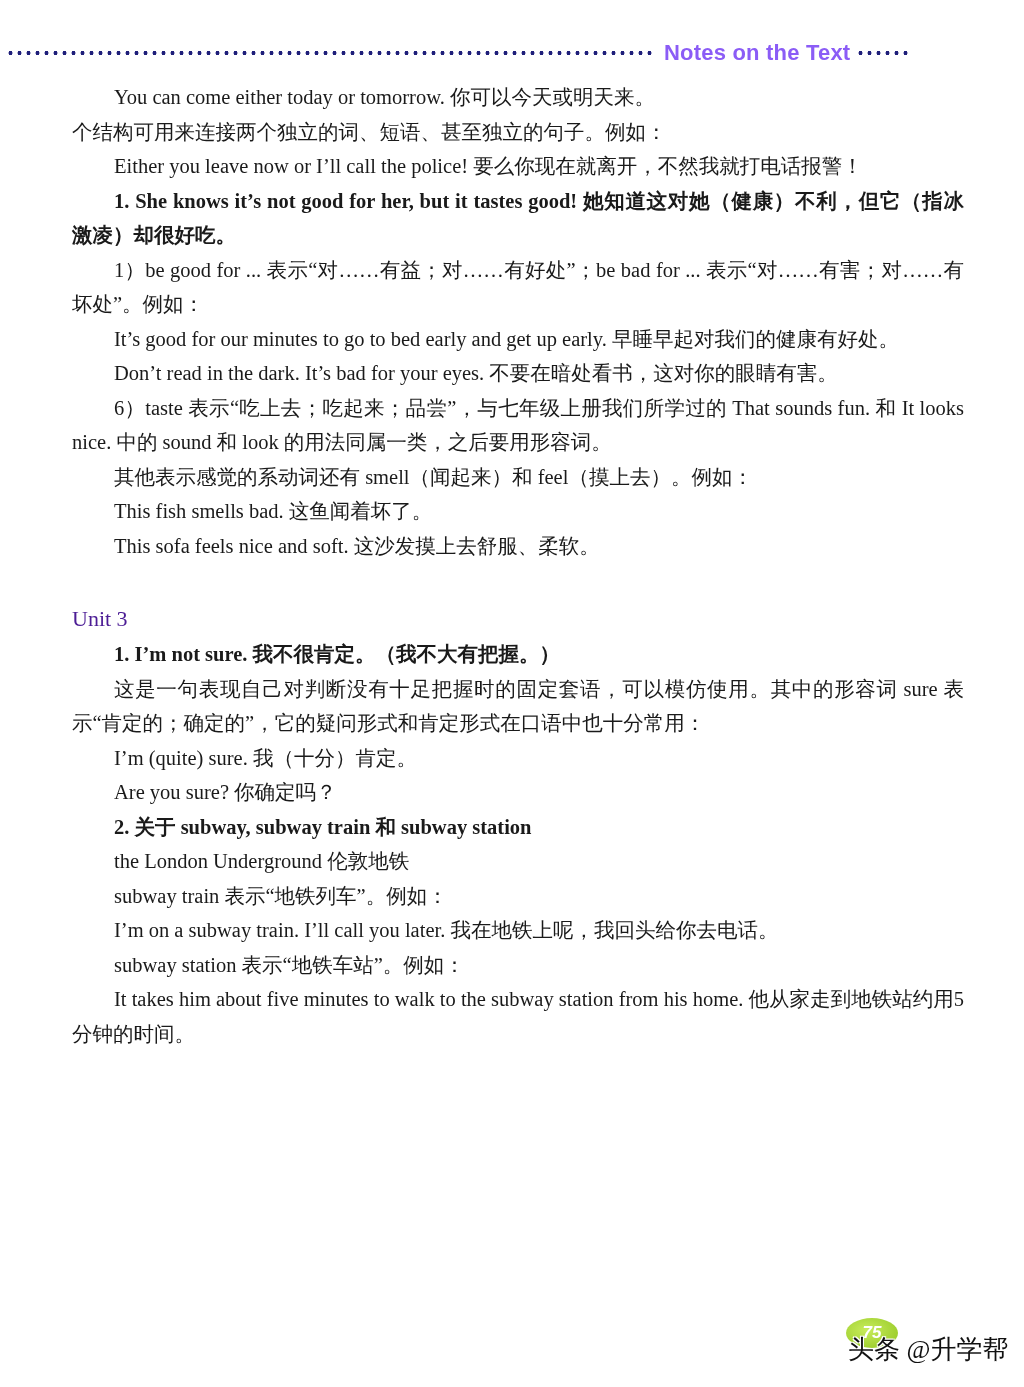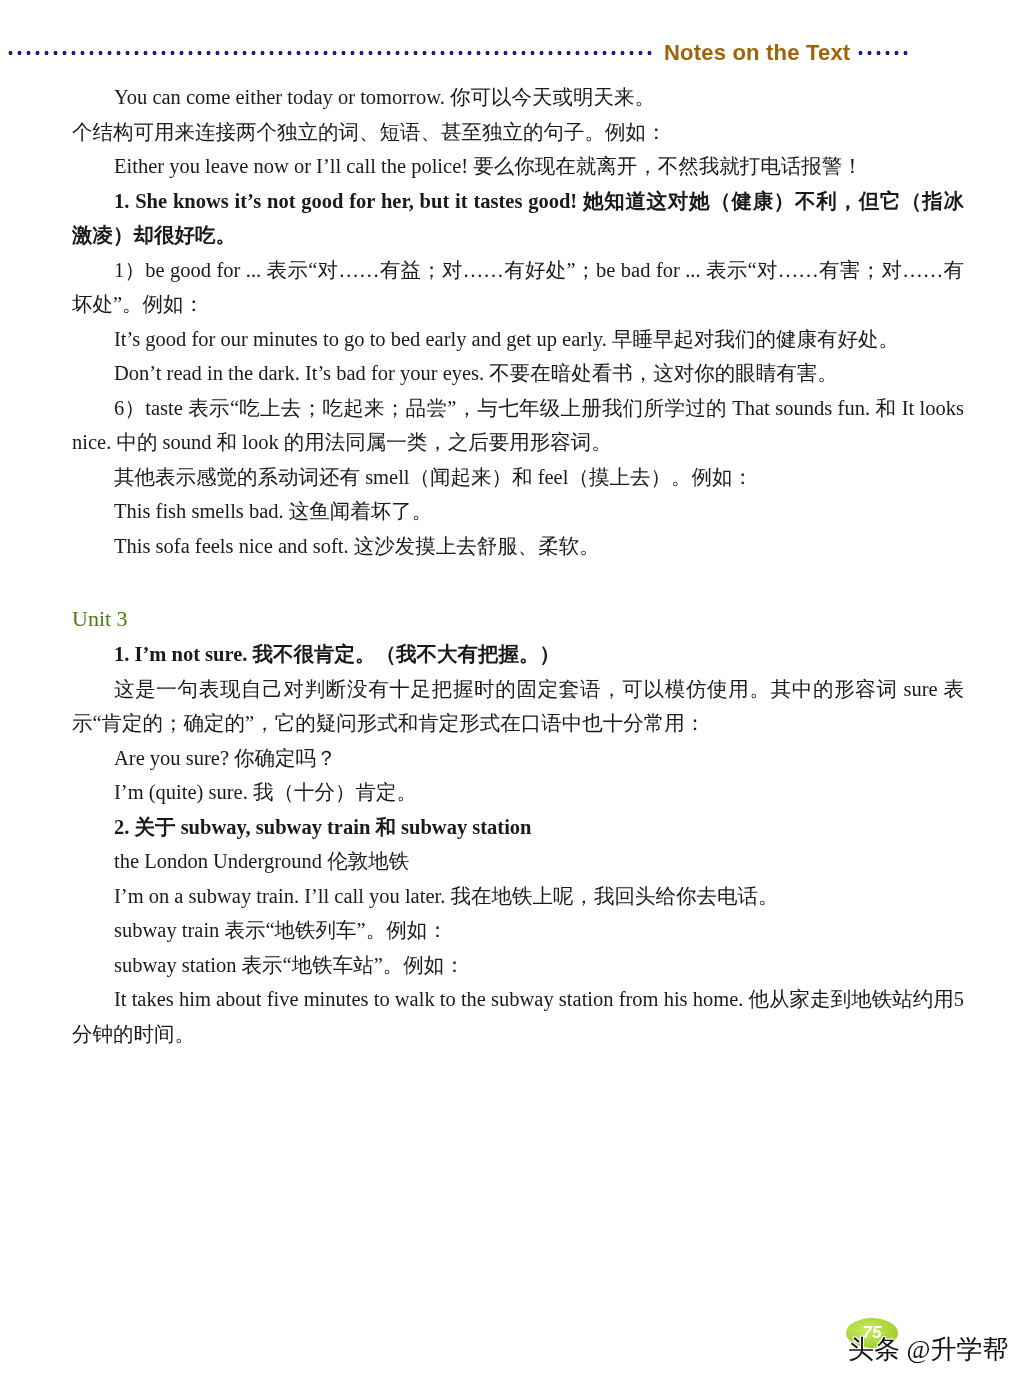--- a/index.html
+++ b/index.html
@@ -15,31 +15,31 @@
   .dots {
     height: 6px;
     background-image: radial-gradient(circle, #1f1f7a 1.8px, transparent 2.2px);
     background-size: 9px 6px;
     background-repeat: repeat-x;
   }
   .dots.left { margin-left: 6px; width: 650px; }
   .dots.right { width: 52px; margin-left: 6px; }
   .header-title {
     font-family: "Liberation Sans", "DejaVu Sans", sans-serif;
-    font-weight: bold; font-size: 22px; color: #a16207;
+    font-weight: bold; font-size: 22px; color: #8b5cf6;
     margin-left: 8px; letter-spacing: 0.2px;
   }
   .content { position: absolute; top: 80px; left: 72px; width: 892px; }
   .p {
     font-size: 20.5px; line-height: 34.5px; margin: 0; text-align: justify;
   }
   .indent { text-indent: 42px; }
   .bold { font-weight: bold; }
   .unit-title {
-    font-family: "Liberation Serif", serif; font-size: 22px; color: #4d7c0f;
+    font-family: "Liberation Serif", serif; font-size: 22px; color: #4c1d95;
     margin: 0; line-height: 36px; margin-top: 38px;
   }
   .footer {
     position: absolute; left: 838px; top: 1318px; width: 180px; height: 60px;
   }
   .page-badge {
     position: absolute; left: 8px; top: 0px; width: 52px; height: 30px;
     border-radius: 50%; background: radial-gradient(ellipse at 40% 40%, #c8ec5c, #8fc41e);
     color: #ffffff; font-family: "Liberation Sans", sans-serif; font-weight: bold;
     font-size: 17px; text-align: center; line-height: 30px; font-style: italic;
@@ -69,26 +69,26 @@
   <p class="p indent">It’s good for our minutes to go to bed early and get up early. 早睡早起对我们的健康有好处。</p>
   <p class="p indent">Don’t read in the dark. It’s bad for your eyes. 不要在暗处看书，这对你的眼睛有害。</p>
   <p class="p indent">6）taste 表示“吃上去；吃起来；品尝”，与七年级上册我们所学过的 That sounds fun. 和 It looks nice. 中的 sound 和 look 的用法同属一类，之后要用形容词。</p>
   <p class="p indent">其他表示感觉的系动词还有 smell（闻起来）和 feel（摸上去）。例如：</p>
   <p class="p indent">This fish smells bad. 这鱼闻着坏了。</p>
   <p class="p indent">This sofa feels nice and soft. 这沙发摸上去舒服、柔软。</p>
 
   <p class="unit-title">Unit 3</p>
   <p class="p indent bold">1. I’m not sure. 我不很肯定。（我不大有把握。）</p>
   <p class="p indent">这是一句表现自己对判断没有十足把握时的固定套语，可以模仿使用。其中的形容词 sure 表示“肯定的；确定的”，它的疑问形式和肯定形式在口语中也十分常用：</p>
+  <p class="p indent">I’m (quite) sure. 我（十分）肯定。</p>
   <p class="p indent">Are you sure? 你确定吗？</p>
-  <p class="p indent">I’m (quite) sure. 我（十分）肯定。</p>
   <p class="p indent bold">2. 关于 subway, subway train 和 subway station</p>
   <p class="p indent">the London Underground 伦敦地铁</p>
+  <p class="p indent">subway train 表示“地铁列车”。例如：</p>
   <p class="p indent">I’m on a subway train. I’ll call you later. 我在地铁上呢，我回头给你去电话。</p>
-  <p class="p indent">subway train 表示“地铁列车”。例如：</p>
   <p class="p indent">subway station 表示“地铁车站”。例如：</p>
   <p class="p indent">It takes him about five minutes to walk to the subway station from his home. 他从家走到地铁站约用5分钟的时间。</p>
 </div>
 
 <div class="footer">
   <div class="page-badge">75</div>
   <div class="watermark">头条 @升学帮</div>
 </div>
 
 </body></html>

